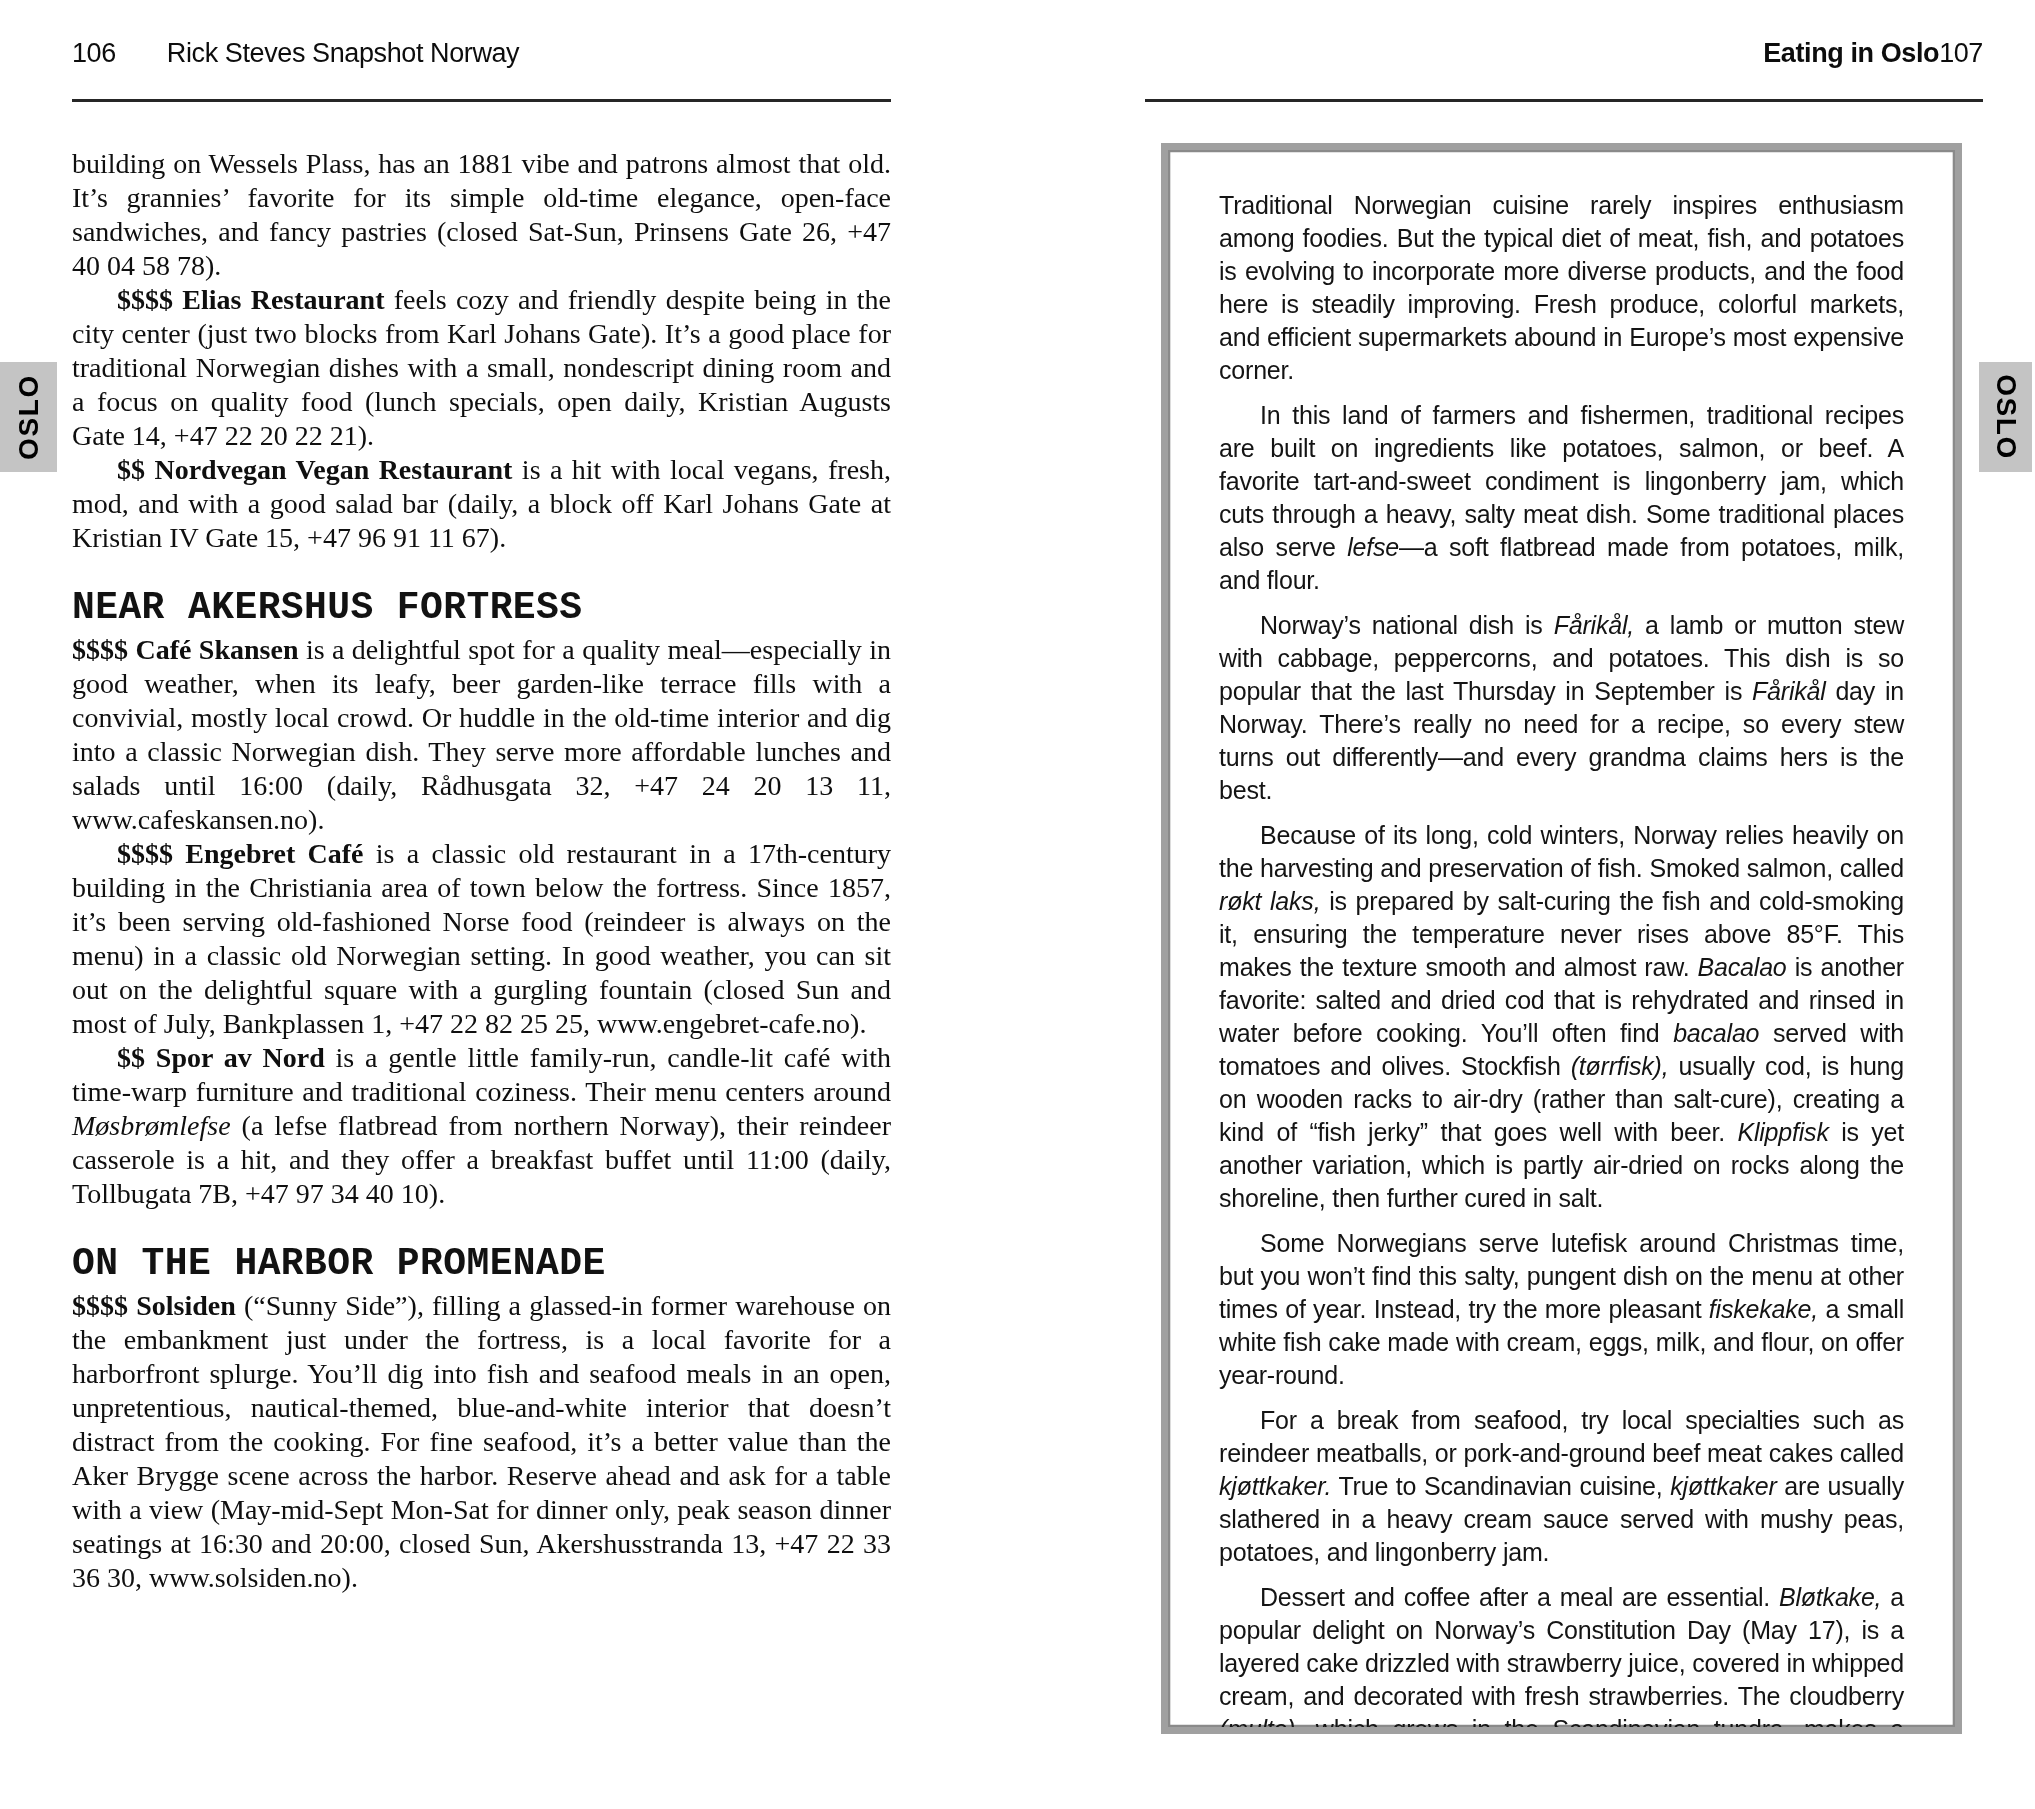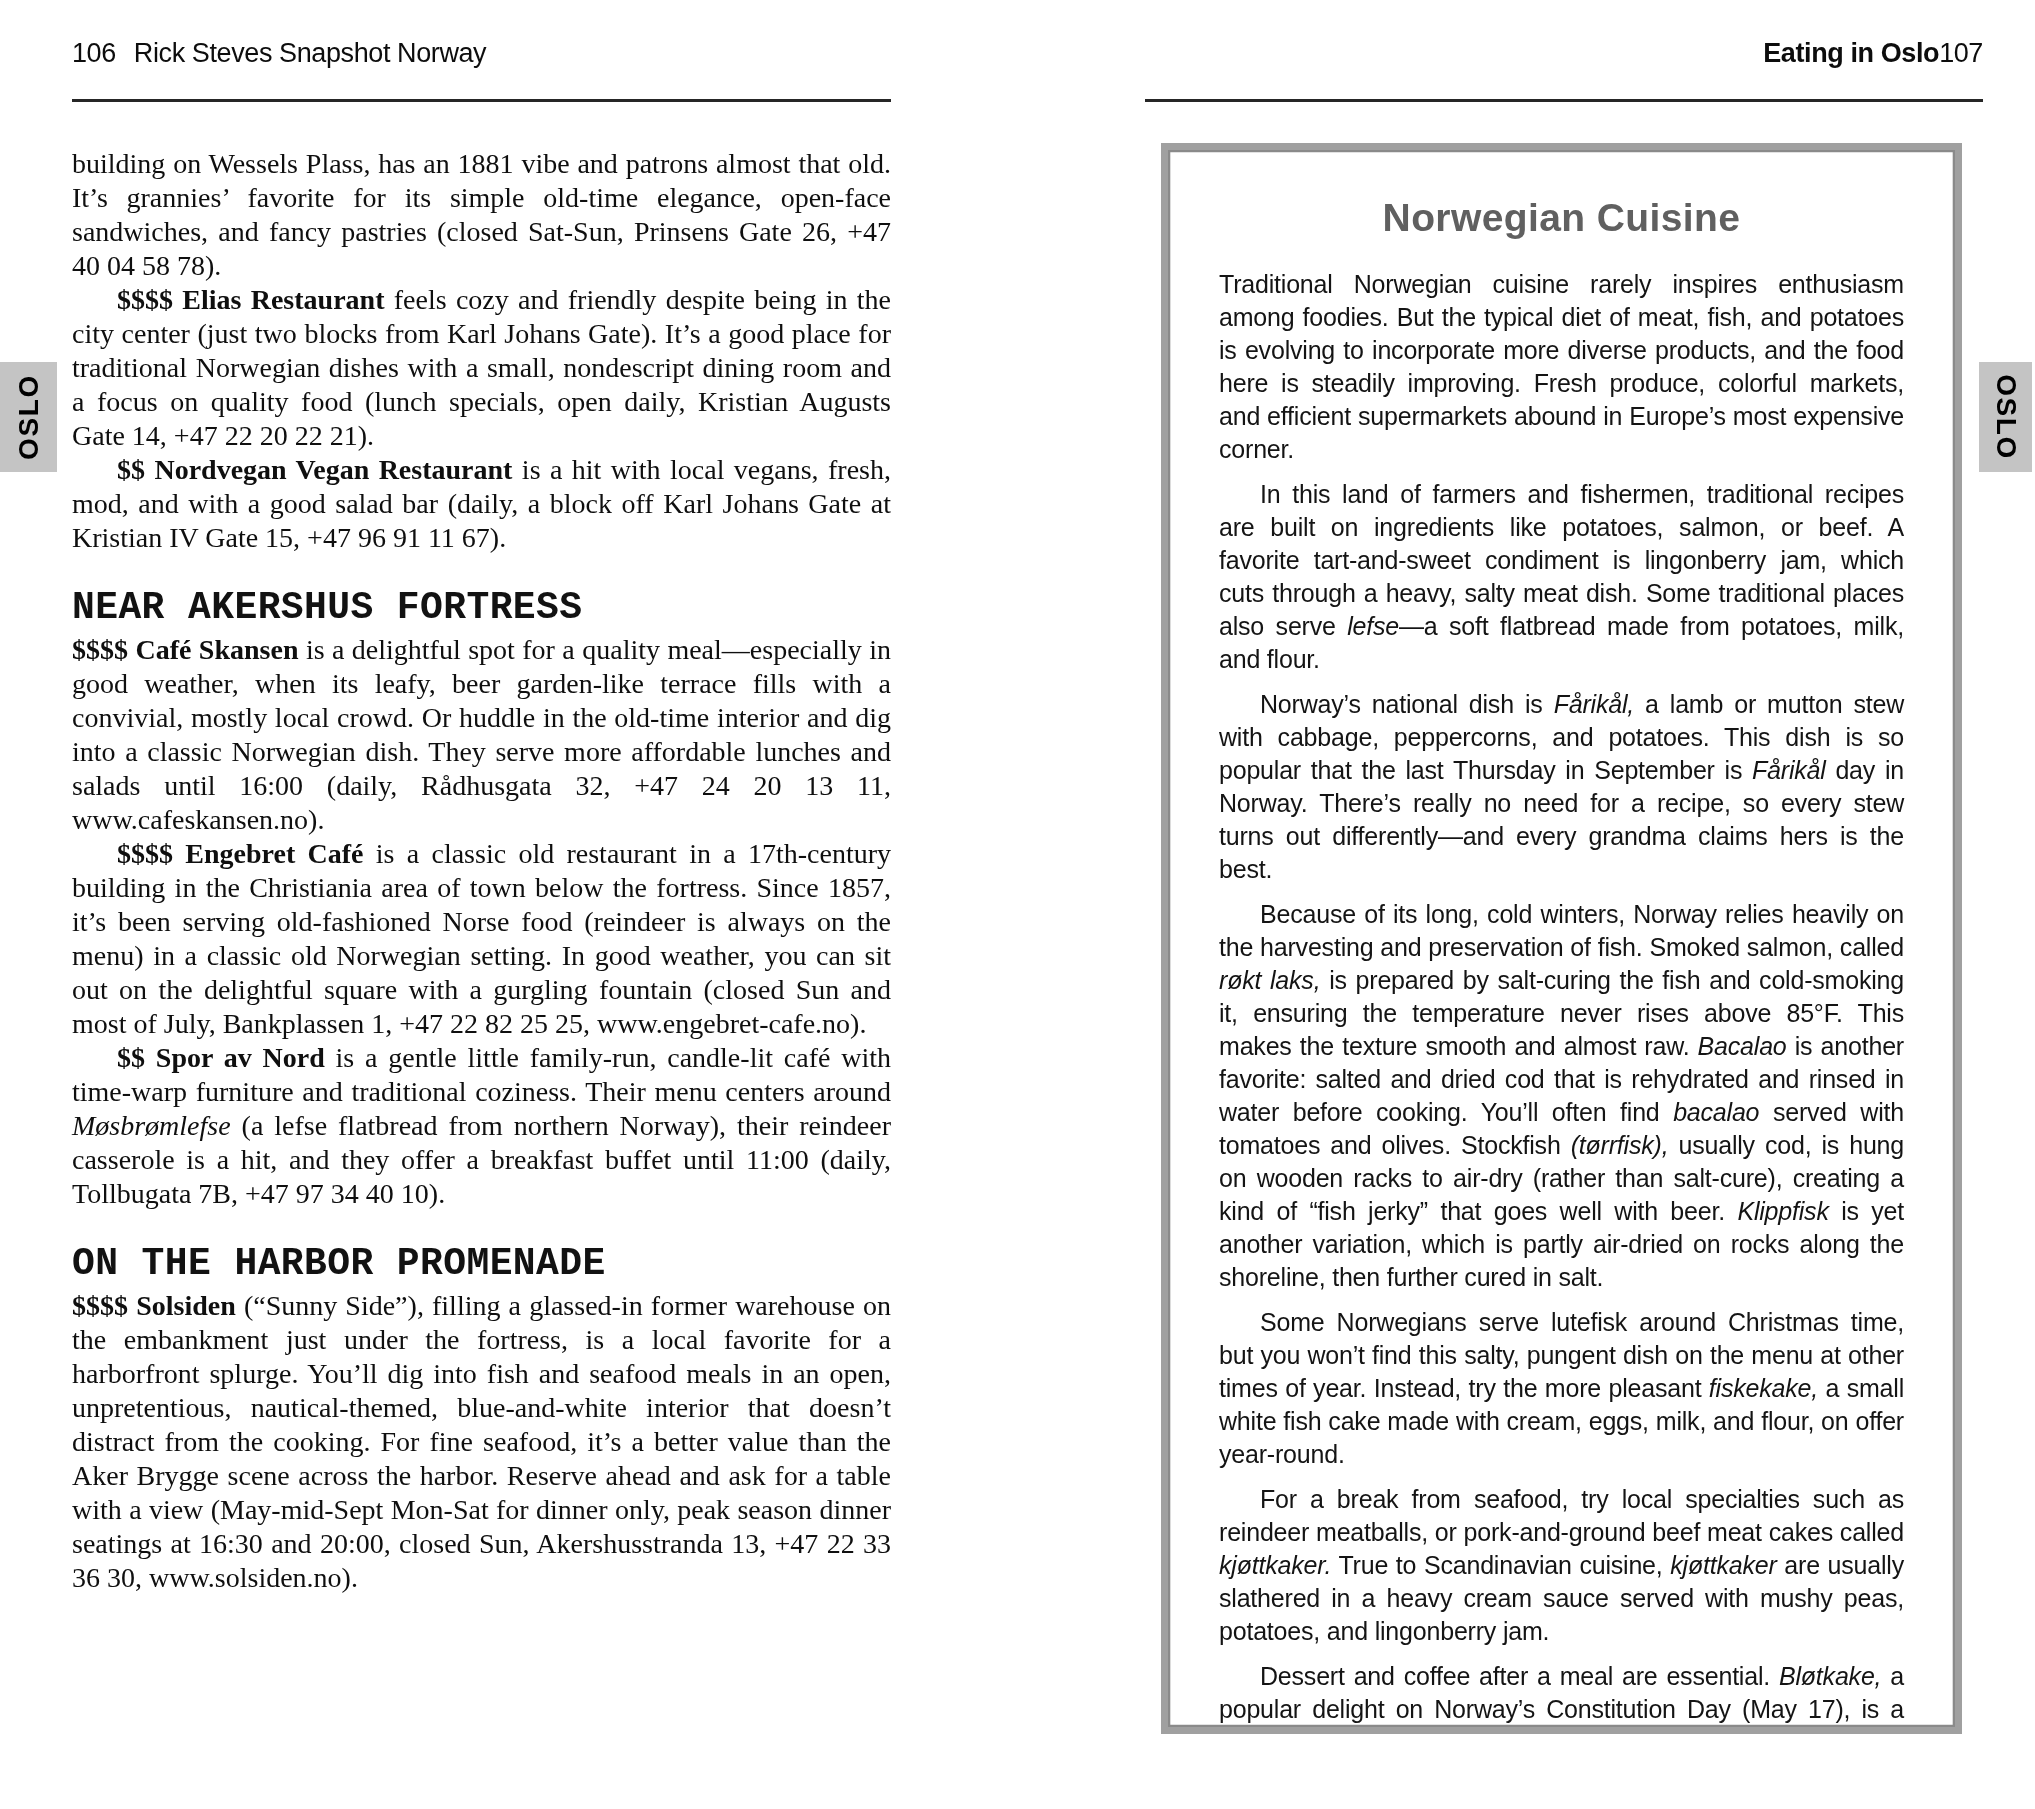--- a/index.html
+++ b/index.html
@@ -6,21 +6,21 @@
   body {
     width:2035px; height:1809px; position:relative;
     background:#ffffff; overflow:hidden;
     font-family:"Liberation Sans", sans-serif;
     -webkit-font-smoothing:antialiased;
   }
 
   
   .header-left {
     position:absolute; left:72px; top:38px; width:819px;
-    display:flex; align-items:flex-start; gap:18px;
+    display:flex; align-items:flex-start; gap:51px;
     font-size:27px; color:#0d0d0d; letter-spacing:-0.4px;
   }
   .header-right {
     position:absolute; left:1145px; top:38px; width:838px;
     display:flex; justify-content:flex-end; align-items:baseline; 
     font-size:27px; color:#0d0d0d; letter-spacing:-0.4px;
   }
   .header-right .running-title { font-weight:700; }
   .rule {
     position:absolute; height:3.1px; background:#262626;
@@ -103,21 +103,20 @@
   <span>OSLO</span>
 </div>
 
 <header class="header-right">
   <span class="running-title">Eating in Oslo</span>
   <span>107</span>
 </header>
 <div class="rule rule-right"></div>
 
 <aside class="cuisine-box">
-  <h1 class="cuisine-title">Norwegian Cuisine</h1>
   <div class="box-body">
       <p class="para"><span>Traditional Norwegian cuisine rarely inspires enthusiasm among foodies. But the typical diet of meat, fish, and potatoes is evolving to incorporate more diverse products, and the food here is steadily improving. Fresh produce, colorful markets, and efficient supermarkets abound in Europe’s most expensive corner.</span></p>
       <p class="para indent"><span>In this land of farmers and fishermen, traditional recipes are built on ingredients like potatoes, salmon, or beef. A favorite tart-and-sweet condiment is lingonberry jam, which cuts through a heavy, salty meat dish. Some traditional places also serve </span><span class="italic">lefse</span><span>—a soft flatbread made from potatoes, milk, and flour.</span></p>
       <p class="para indent"><span>Norway’s national dish is </span><span class="italic">Fårikål,</span><span> a lamb or mutton stew with cabbage, peppercorns, and potatoes. This dish is so popular that the last Thursday in September is </span><span class="italic">Fårikål</span><span> day in Norway. There’s really no need for a recipe, so every stew turns out differently—and every grandma claims hers is the best.</span></p>
       <p class="para indent"><span>Because of its long, cold winters, Norway relies heavily on the harvesting and preservation of fish. Smoked salmon, called </span><span class="italic">røkt laks,</span><span> is prepared by salt-curing the fish and cold-smoking it, ensuring the temperature never rises above 85°F. This makes the texture smooth and almost raw. </span><span class="italic">Bacalao</span><span> is another favorite: salted and dried cod that is rehydrated and rinsed in water before cooking. You’ll often find </span><span class="italic">bacalao</span><span> served with tomatoes and olives. Stockfish </span><span class="italic">(tørrfisk),</span><span> usually cod, is hung on wooden racks to air-dry (rather than salt-cure), creating a kind of “fish jerky” that goes well with beer. </span><span class="italic">Klippfisk</span><span> is yet another variation, which is partly air-dried on rocks along the shoreline, then further cured in salt.</span></p>
       <p class="para indent"><span>Some Norwegians serve lutefisk around Christmas time, but you won’t find this salty, pungent dish on the menu at other times of year. Instead, try the more pleasant </span><span class="italic">fiskekake,</span><span> a small white fish cake made with cream, eggs, milk, and flour, on offer year-round.</span></p>
       <p class="para indent"><span>For a break from seafood, try local specialties such as reindeer meatballs, or pork-and-ground beef meat cakes called </span><span class="italic">kjøttkaker.</span><span> True to Scandinavian cuisine, </span><span class="italic">kjøttkaker</span><span> are usually slathered in a heavy cream sauce served with mushy peas, potatoes, and lingonberry jam.</span></p>
       <p class="para indent"><span>Dessert and coffee after a meal are essential. </span><span class="italic">Bløtkake,</span><span> a popular delight on Norway’s Constitution Day (May 17), is a layered cake drizzled with strawberry juice, covered in whipped cream, and decorated with fresh strawberries. The cloudberry </span><span class="italic">(multe),</span><span> which grows in the Scandinavian tundra, makes a unique jelly that tastes delicious on vanilla ice cream, or even whipped into a rich cream topping for heart-shaped waffles. Norwegians are proud of their breads and pastries, and you’ll never be too far from a bakery that sells an almond-flavored </span></p>
     </div>
 </aside>

